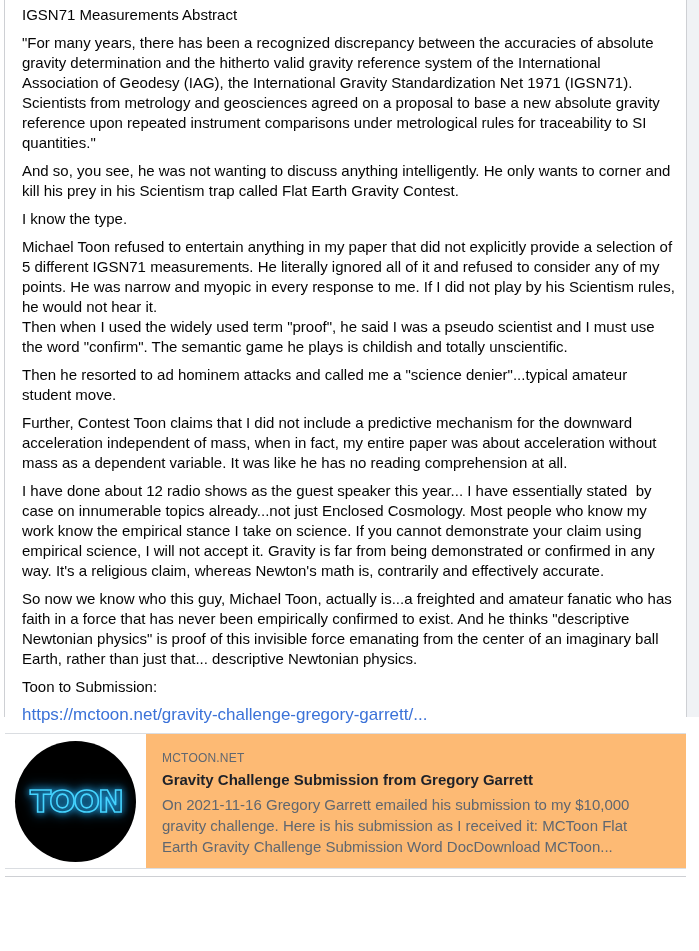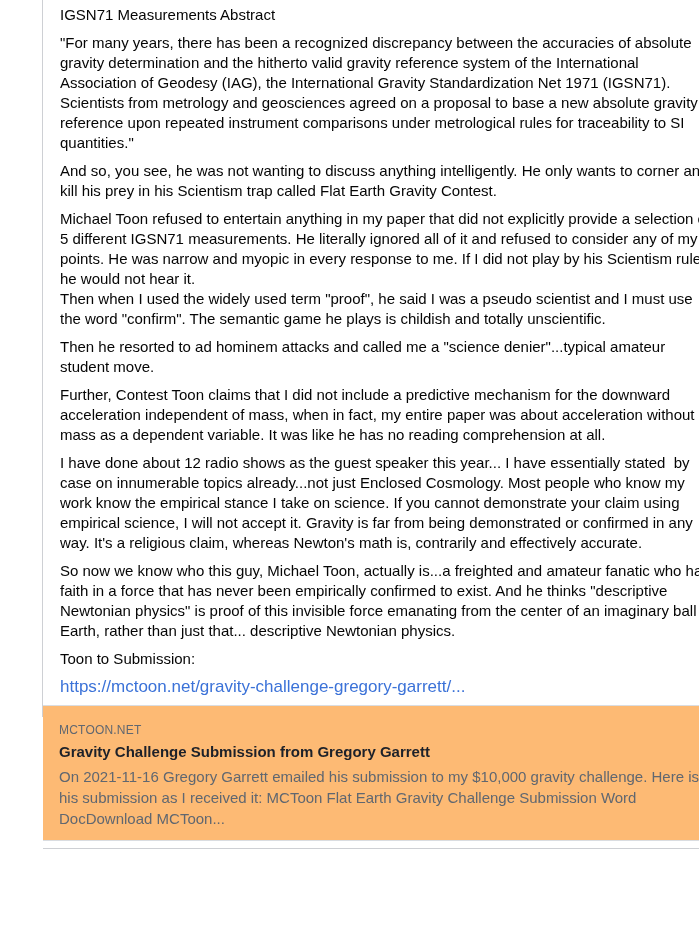--- a/index.html
+++ b/index.html
@@ -1,21 +1,21 @@
 <!DOCTYPE html>
 <html><head>
 <meta charset="utf-8">
 <style>
   html,body{margin:0;padding:0;}
   body{
     width:699px;height:951px;overflow:hidden;background:#ffffff;
     font-family:"Liberation Sans","DejaVu Sans",sans-serif;
     -webkit-font-smoothing:antialiased;
   }
-  .page{display:flex;height:717px;padding-left:38px;}
+  .page{display:flex;height:717px;}
   .left-strip{width:4px;background:#ffffff;flex:none;}
   .right-strip{flex:1;background:#f0f2f5;}
   .post-card{
     width:681px;flex:none;background:#ffffff;
     border-left:1px solid #ced0d4;border-right:1px solid #ced0d4;
   }
   .post-text{
     padding:5px 11px 0 17px;
     font-size:15px;line-height:20px;color:#050505;
   }
@@ -58,31 +58,39 @@
 <body>
 
 <div class="page">
   <div class="left-strip"></div>
 
   <div class="post-card">
     <div class="post-text">
       <p>IGSN71 Measurements Abstract</p>
       <p>"For many years, there has been a recognized discrepancy between the accuracies of absolute gravity determination and the hitherto valid gravity reference system of the International Association of Geodesy (IAG), the International Gravity Standardization Net 1971 (IGSN71). Scientists from metrology and geosciences agreed on a proposal to base a new absolute gravity reference upon repeated instrument comparisons under metrological rules for traceability to SI quantities."</p>
       <p>And so, you see, he was not wanting to discuss anything intelligently. He only wants to corner and kill his prey in his Scientism trap called Flat Earth Gravity Contest.</p>
+      <p>I know the type.</p>
       <p>Michael Toon refused to entertain anything in my paper that did not explicitly provide a selection of 5 different IGSN71 measurements. He literally ignored all of it and refused to consider any of my points. He was narrow and myopic in every response to me. If I did not play by his Scientism rules, he would not hear it.
 Then when I used the widely used term "proof", he said I was a pseudo scientist and I must use the word "confirm". The semantic game he plays is childish and totally unscientific.</p>
       <p>Then he resorted to ad hominem attacks and called me a "science denier"...typical amateur student move.</p>
       <p>Further, Contest Toon claims that I did not include a predictive mechanism for the downward acceleration independent of mass, when in fact, my entire paper was about acceleration without mass as a dependent variable. It was like he has no reading comprehension at all.</p>
       <p>I have done about 12 radio shows as the guest speaker this year... I have essentially stated  by case on innumerable topics already...not just Enclosed Cosmology. Most people who know my work know the empirical stance I take on science. If you cannot demonstrate your claim using empirical science, I will not accept it. Gravity is far from being demonstrated or confirmed in any way. It's a religious claim, whereas Newton's math is, contrarily and effectively accurate.</p>
       <p>So now we know who this guy, Michael Toon, actually is...a freighted and amateur fanatic who has faith in a force that has never been empirically confirmed to exist. And he thinks "descriptive Newtonian physics" is proof of this invisible force emanating from the center of an imaginary ball Earth, rather than just that... descriptive Newtonian physics.</p>
       <p>Toon to Submission:</p>
       <p class="post-link-line"><a class="inline-link">https://mctoon.net/gravity-challenge-gregory-garrett/...</a></p>
     </div>
 
     <a class="link-card">
+      <div class="link-image">
+        <div class="logo-circle">
+          <svg width="110" height="46" viewBox="0 0 110 46">
+            <text x="55" y="34" text-anchor="middle" font-family="DejaVu Sans, sans-serif" font-size="31" font-weight="bold" letter-spacing="-2" fill="none" stroke="#45d4ff" stroke-width="1.6">TOON</text>
+          </svg>
+        </div>
+      </div>
       <div class="link-info">
         <div class="link-source">MCTOON.NET</div>
         <div class="link-title">Gravity Challenge Submission from Gregory Garrett</div>
         <div class="link-desc">On 2021-11-16 Gregory Garrett emailed his submission to my $10,000 gravity challenge. Here is his submission as I received it: MCToon Flat Earth Gravity Challenge Submission Word DocDownload MCToon...</div>
       </div>
     </a>
 
     <div class="post-divider"></div>
   </div>
 

